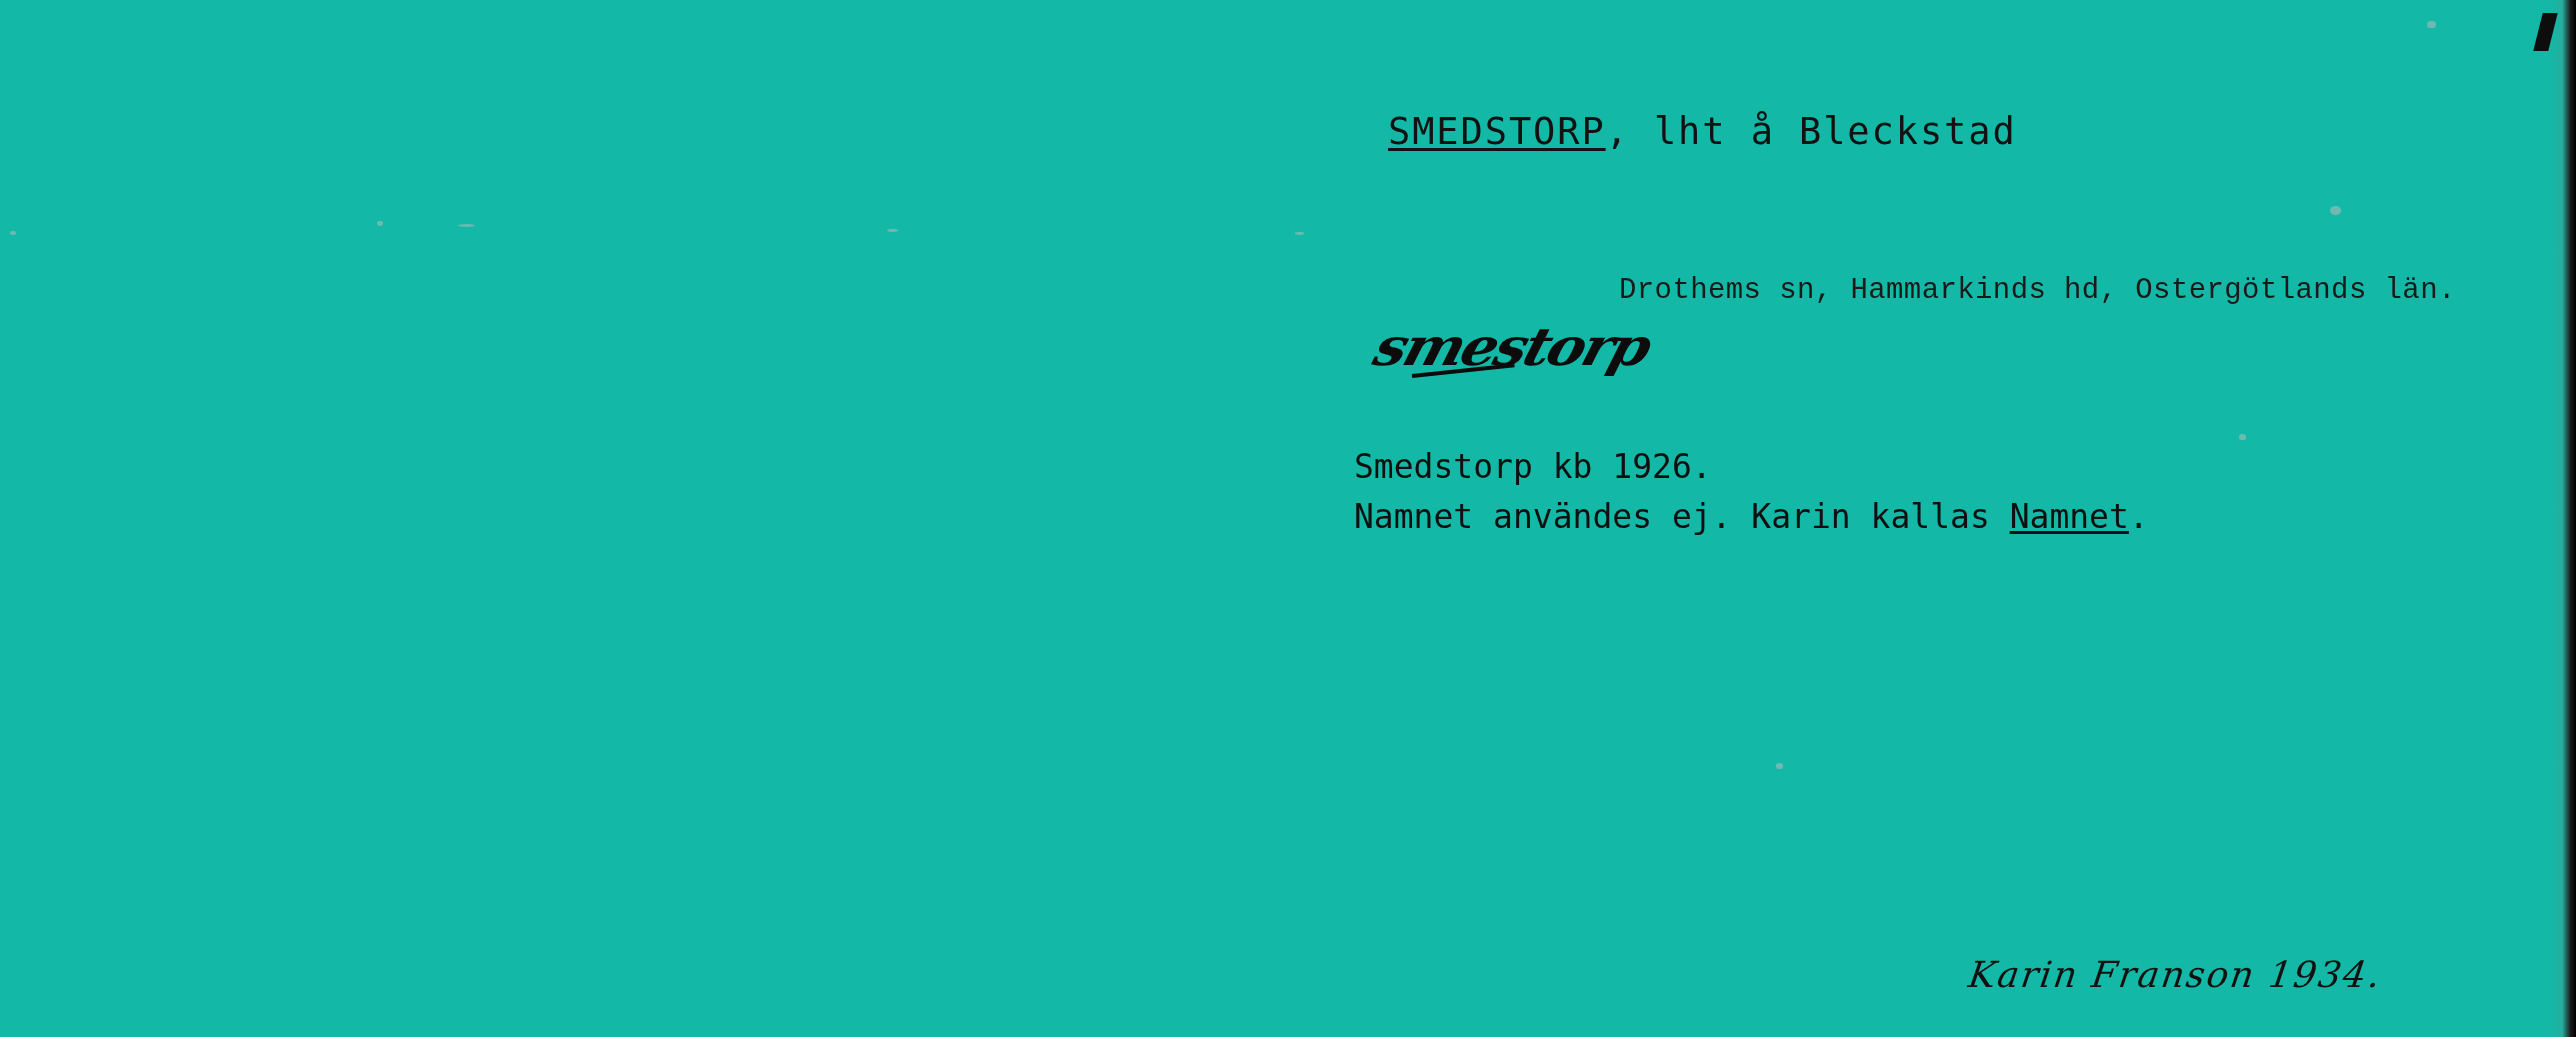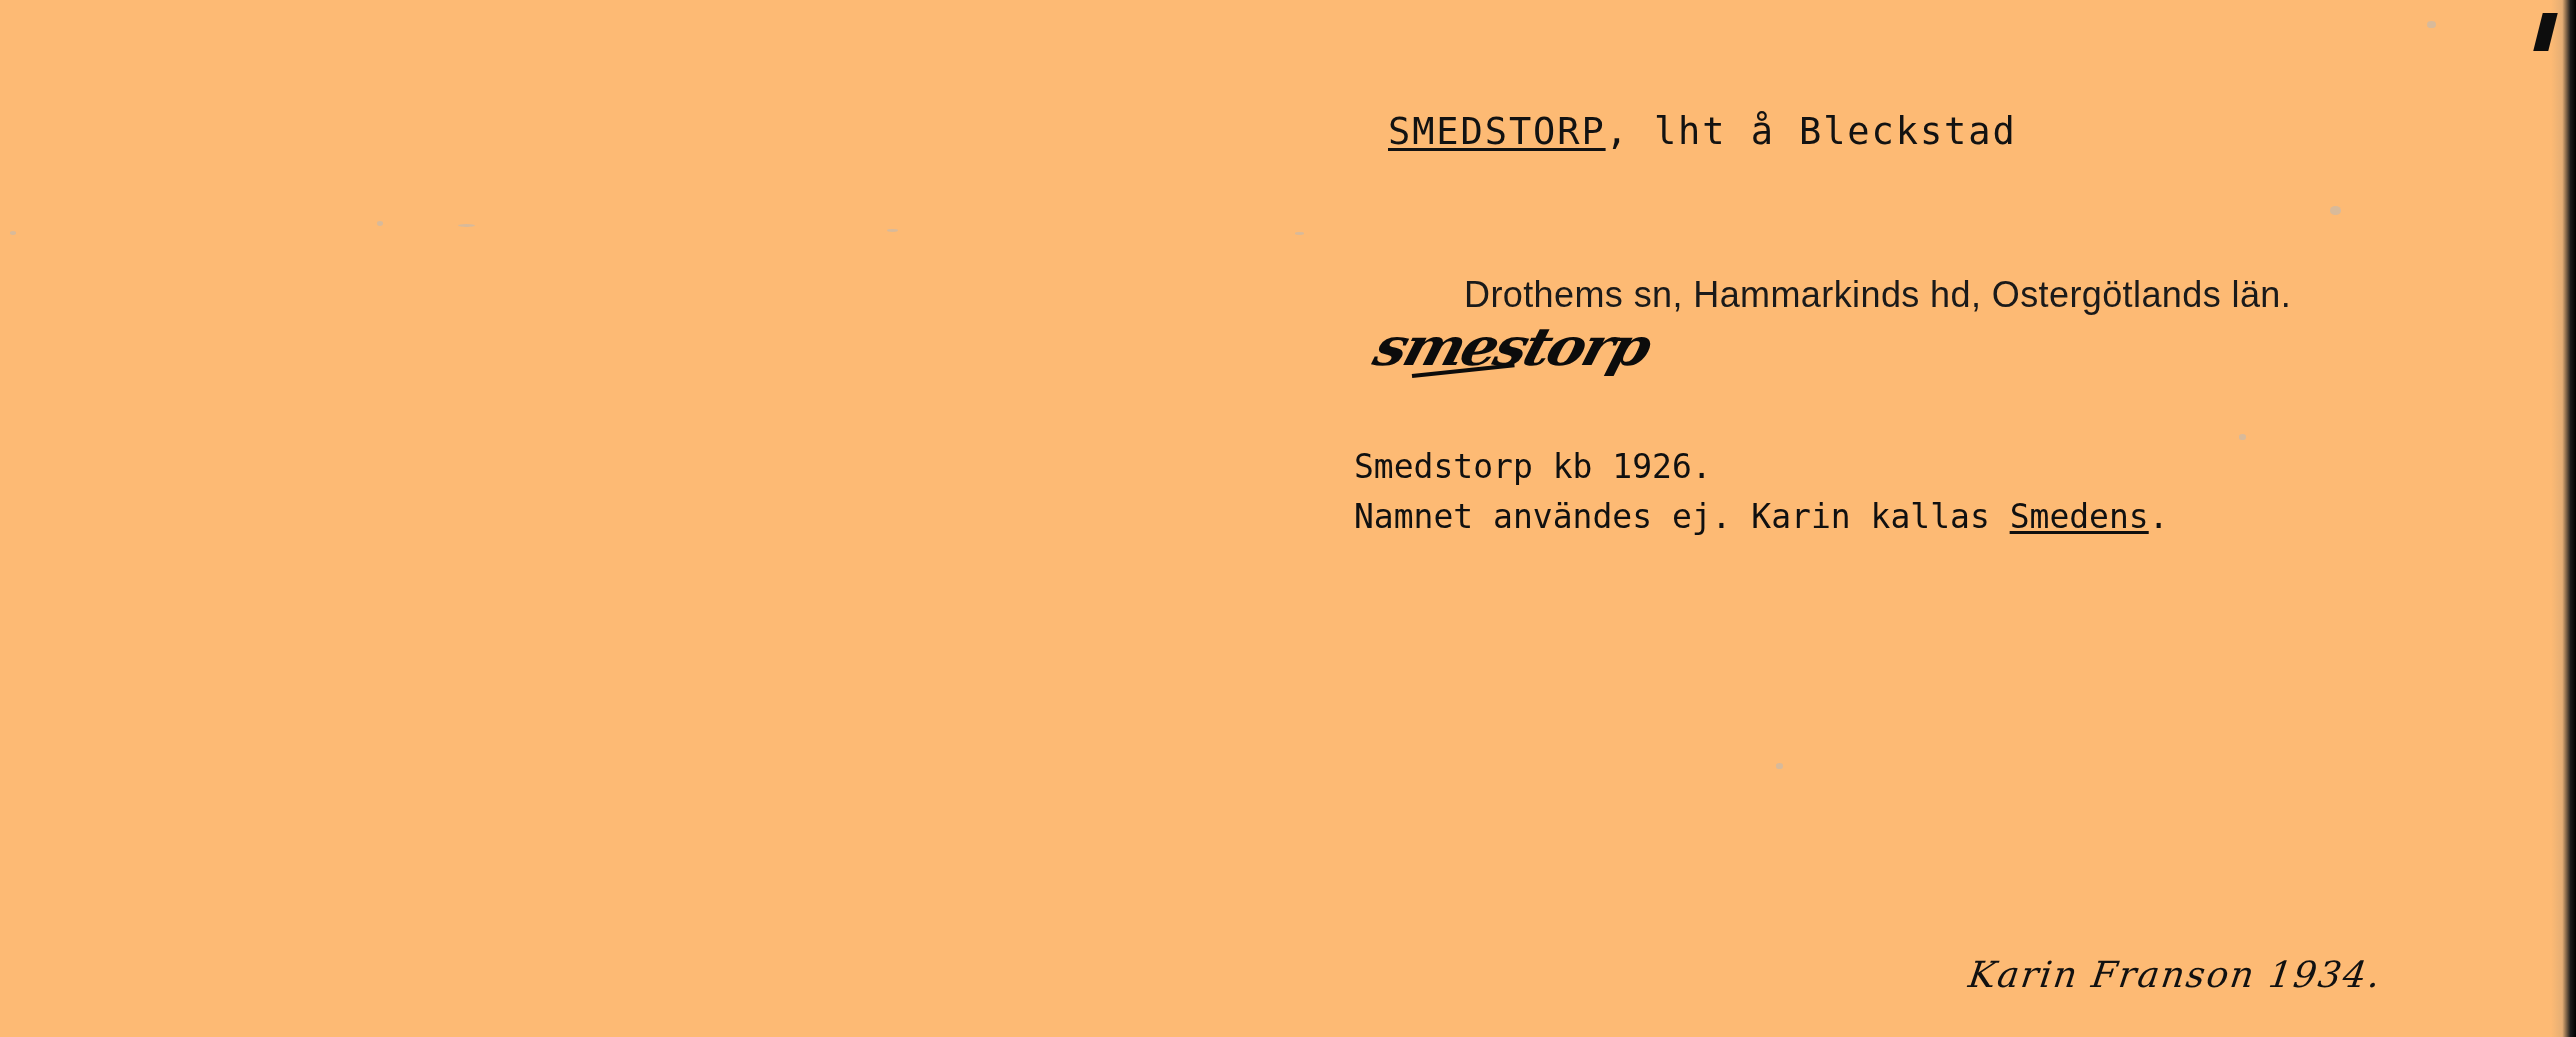--- a/index.html
+++ b/index.html
@@ -12,21 +12,21 @@
     height: 1038px;
     position: relative;
     overflow: hidden;
     font-family: "Liberation Sans", sans-serif;
   }
 
   
   .card {
     position: absolute;
     inset: 0;
-    background: #fdba74;
+    background: #14b8a6;
   }
 
   
   .speck {
     position: absolute;
     background: #b9b9b9;
     border-radius: 50%;
     opacity: .55;
   }
 
@@ -62,24 +62,24 @@
   }
   .headline .kw {
     text-decoration: underline;
     text-underline-offset: 3.8px;
     text-decoration-thickness: 2.9px;
   }
 
   
   .parish-line {
     position: absolute;
-    left: 1464px;
+    left: 1619px;
     top: 274px;
-    font-family: Liberation Sans, sans-serif;
-    font-size: 36px;
+    font-family: Liberation Mono, monospace;
+    font-size: 29px;
     color: #1a1a1a;
     white-space: nowrap;
     letter-spacing: 0.4px;
   }
 
   
   .handwriting {
     position: absolute;
     left: 1385px;
     top: 315px;
@@ -154,21 +154,21 @@
     <span class="kw">SMEDSTORP</span><span>, lht å Bleckstad</span>
   </div>
 
   <div class="parish-line">Drothems sn, Hammarkinds hd, Ostergötlands län.</div>
 
   <div class="handwriting">smestorp</div>
   <div class="hand-strike"></div>
 
   <div class="body-block">
     <div>Smedstorp kb 1926.</div>
-    <div><span>Namnet användes ej. Karin kallas </span><span class="u">Smedens</span><span>.</span></div>
+    <div><span>Namnet användes ej. Karin kallas </span><span class="u">Namnet</span><span>.</span></div>
   </div>
 
   <div class="signature">Karin Franson 1934.</div>
 
   <div class="right-edge"></div>
   <div class="right-edge-nick"></div>
 </div>
 
 
 </body></html>

